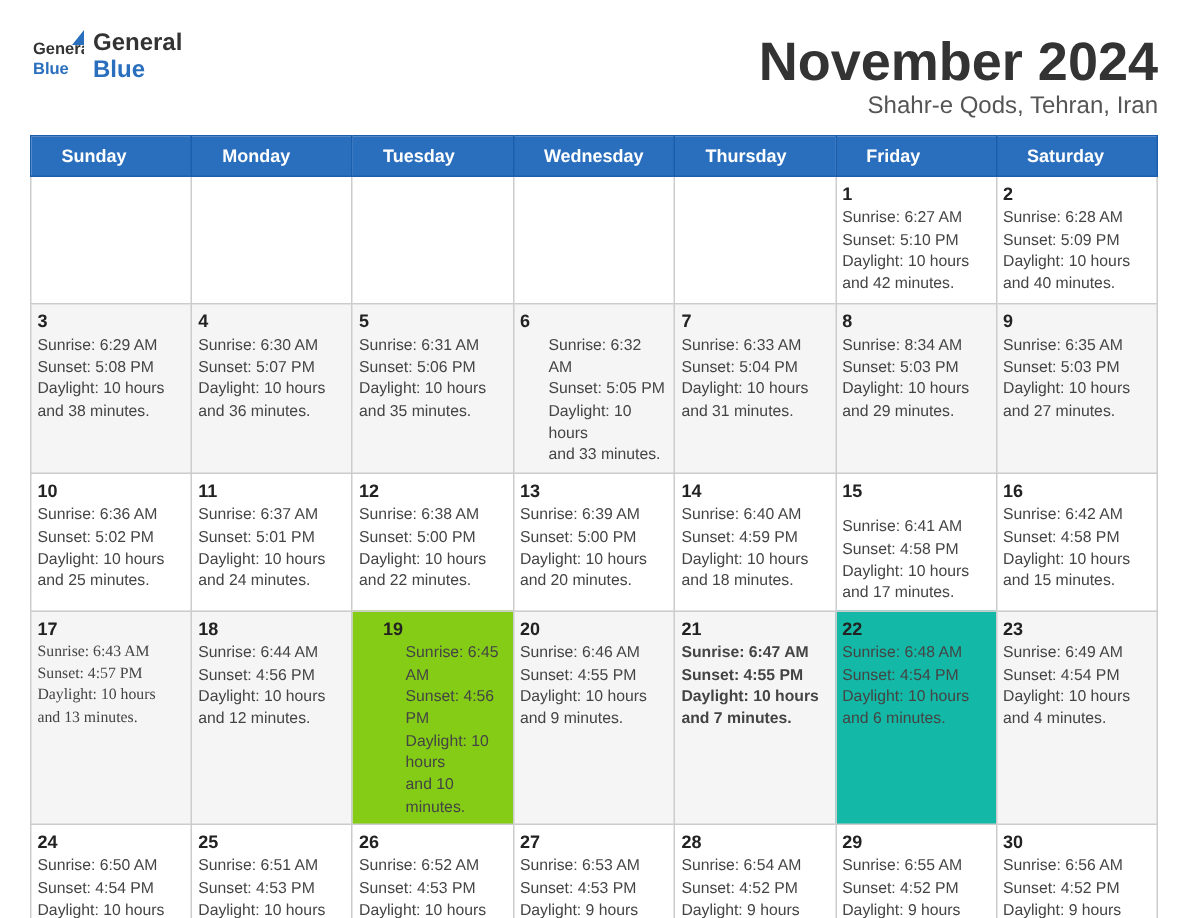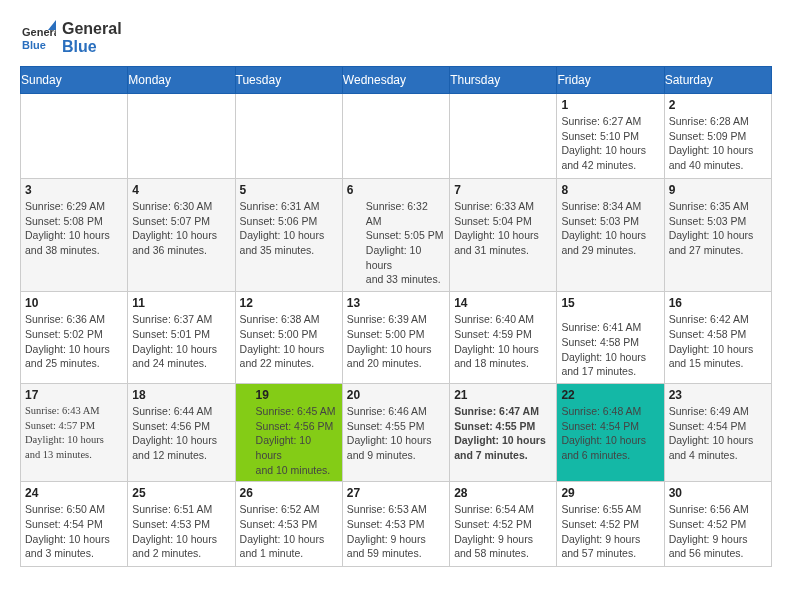--- a/index.html
+++ b/index.html
@@ -38,24 +38,24 @@
       color: #555;
     }
     .calendar {
       width: 100%;
       border-collapse: collapse;
       font-size: 11px;
     }
     .calendar th {
       background: #2a6fbe;
       color: #fff;
-      padding: 6px 0;
+      padding: 6px 20px;
       text-align: left;
       font-size: 12px;
-      font-weight: normal;
+      font-weight: bold;
       border: 1px solid #1a5fae;
     }
     .calendar td {
       border: 1px solid #ccc;
       vertical-align: top;
       padding: 4px;
       width: 107px;
       min-height: 80px;
       background: #fff;
     }
@@ -89,20 +89,24 @@
       <rect width="36" height="36" rx="4" fill="#fff"></rect>
       <text x="2" y="16" font-size="11" font-weight="bold" fill="#333" font-family="Arial">General</text>
       <text x="2" y="29" font-size="11" font-weight="bold" fill="#2a6fbe" font-family="Arial">Blue</text>
       <polygon points="28,10 36,10 36,0" fill="#2a6fbe"></polygon>
     </svg>
     <div style="display:flex;flex-direction:column;line-height:1.1;">
       <span style="font-size:16px;font-weight:bold;color:#333;">General</span>
       <span style="font-size:16px;font-weight:bold;color:#2a6fbe;">Blue</span>
     </div>
   </div>
+  <div class="title-area">
+    <div class="month-title">November 2024</div>
+    <div class="location-title">Shahr-e Qods, Tehran, Iran</div>
+  </div>
 </div>
 
 <table class="calendar">
   <thead>
     <tr>
     <th>Sunday</th>
         <th>Monday</th>
         <th>Tuesday</th>
         <th>Wednesday</th>
         <th>Thursday</th>
@@ -244,21 +248,21 @@
         </td>
         <td style="background: rgb(245, 245, 245);">
           <div class="day-num">18</div>
           <div class="day-info" style="white-space: pre-line;">Sunrise: 6:44 AM
 Sunset: 4:56 PM
 Daylight: 10 hours
 and 12 minutes.</div>
         </td>
         <td style="background: #84cc16; padding-left: 20px;">
           <div class="day-num">19</div>
-          <div class="day-info" style="white-space: pre-line;">Sunrise: 6:45 AM
+          <div class="day-info" style="white-space: pre-line; margin-left: 15px;">Sunrise: 6:45 AM
 Sunset: 4:56 PM
 Daylight: 10 hours
 and 10 minutes.</div>
         </td>
         <td style="background: rgb(245, 245, 245);">
           <div class="day-num">20</div>
           <div class="day-info" style="white-space: pre-line;">Sunrise: 6:46 AM
 Sunset: 4:55 PM
 Daylight: 10 hours
 and 9 minutes.</div>

